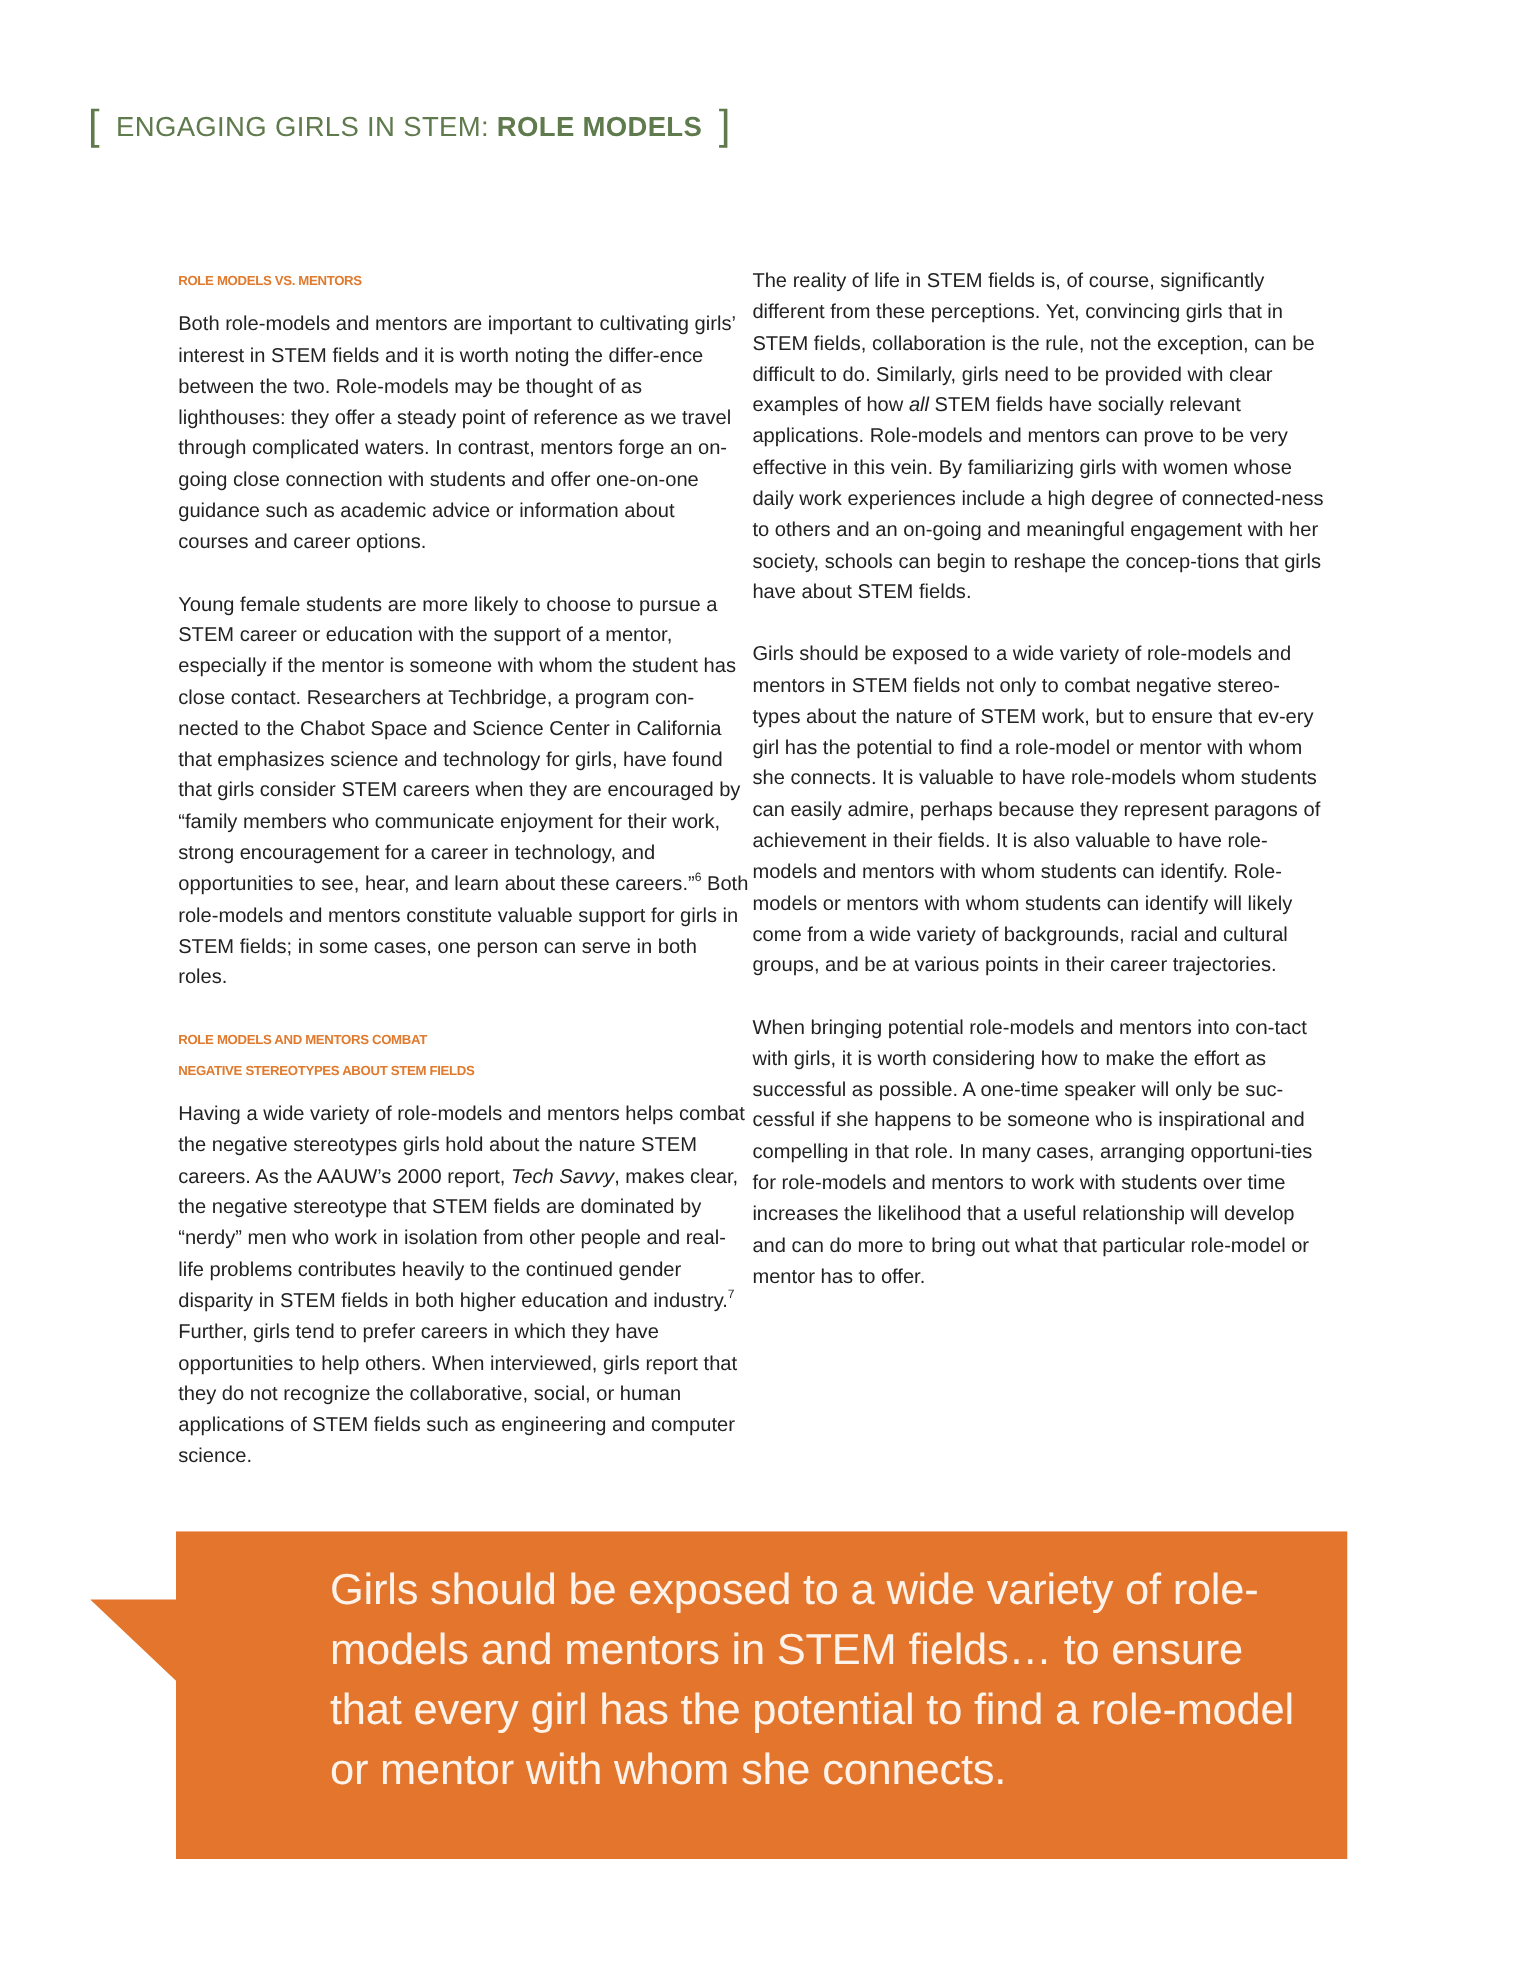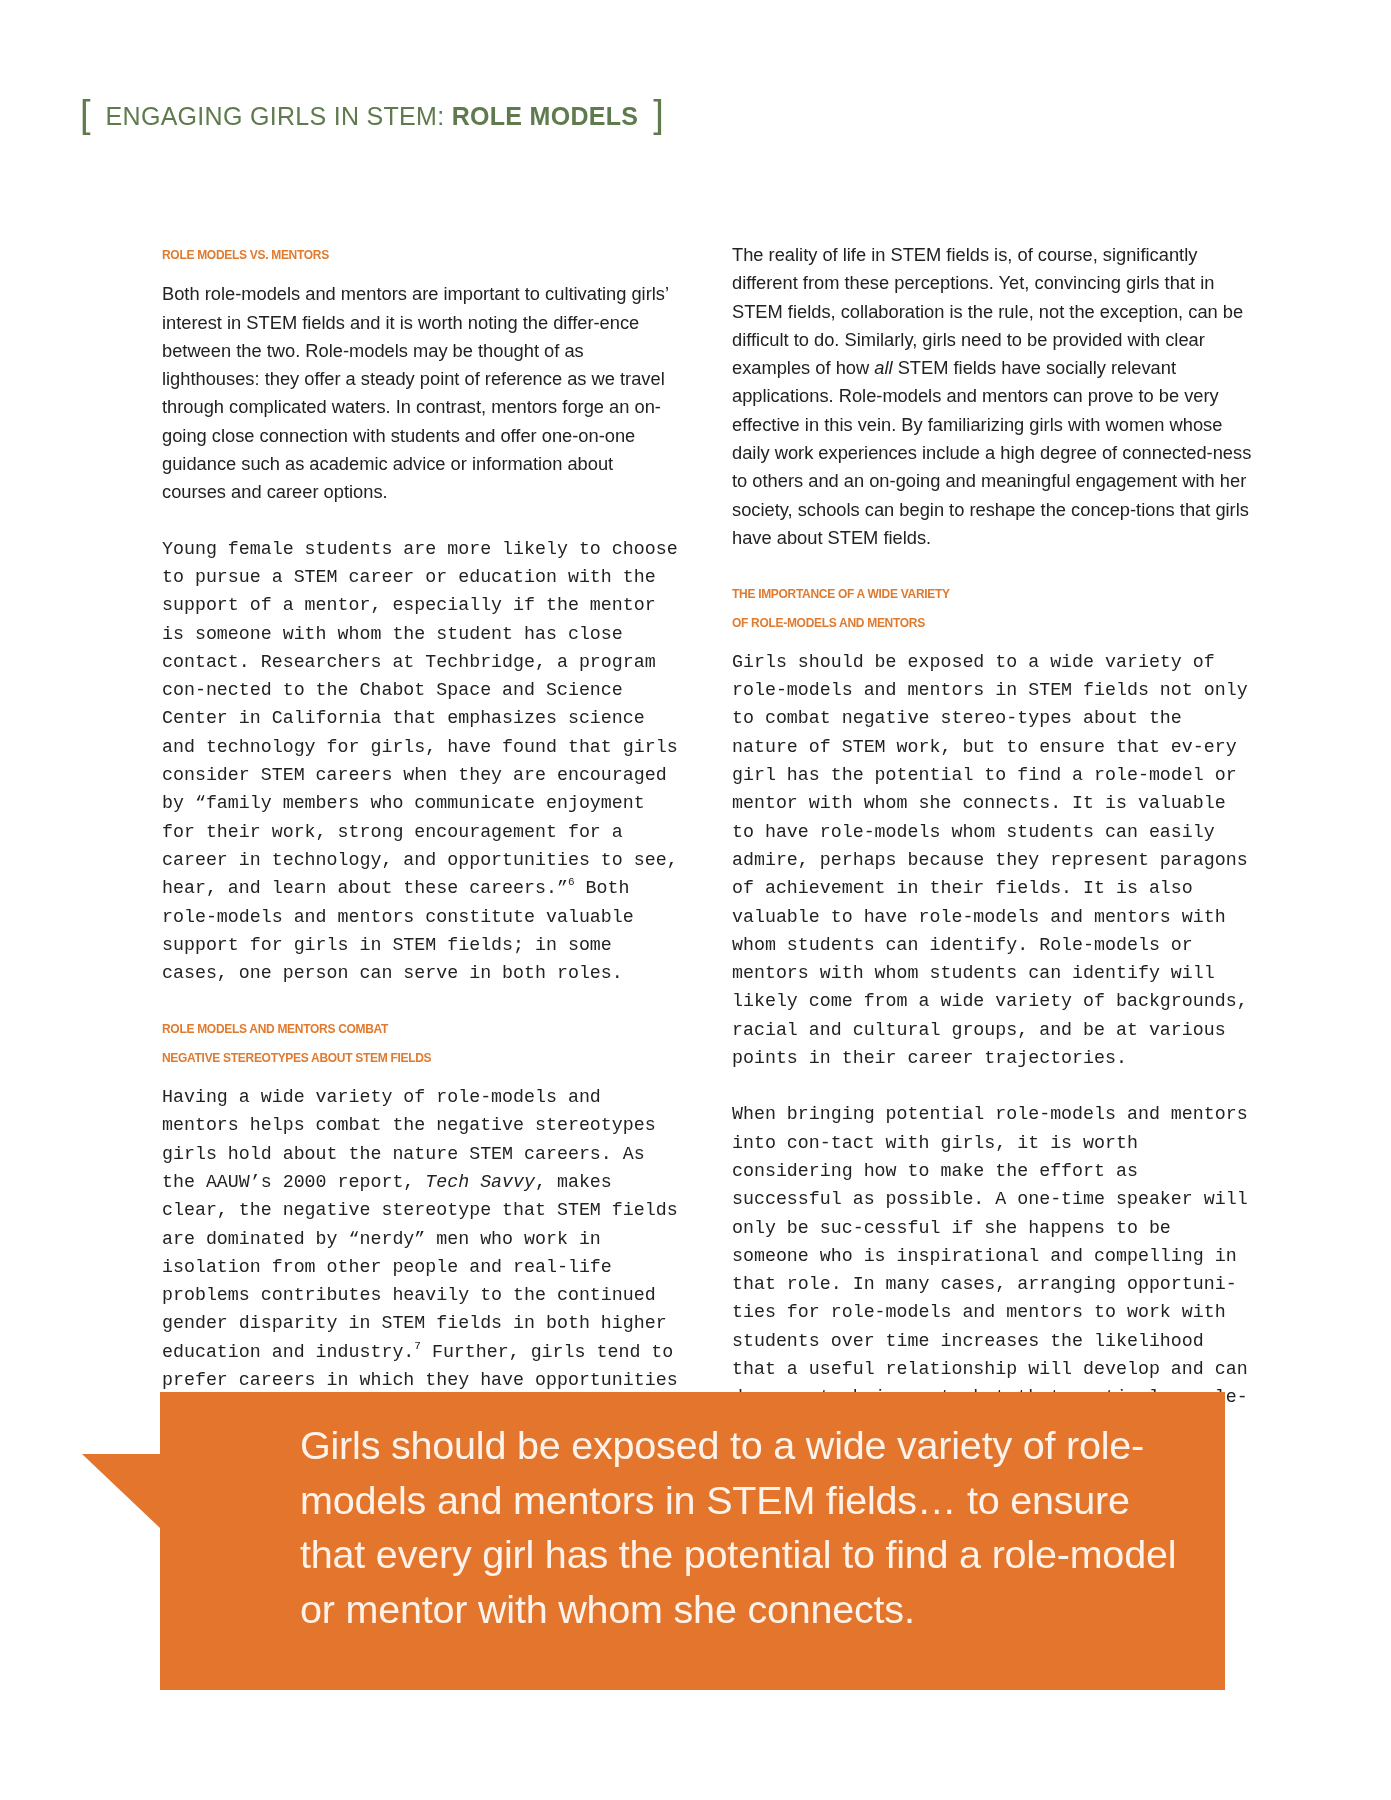--- a/index.html
+++ b/index.html
@@ -38,35 +38,35 @@
     .header-text .bold { font-weight: bold; }
 
     .col {
       position: absolute;
       top: 241px;
       width: 520px;
       font-size: 18.3px;
       line-height: 28.3px;
     }
     .col-left { left: 162px; }
-    .col-right { left: 732px; width: 522px; }
+    .col-right { left: 684px; width: 522px; }
 
     .section-heading {
       color: #e07a2e;
       font-weight: bold;
       font-size: 12px;
       line-height: 28.3px;
       letter-spacing: -0.3px;
       margin: 0 0 11px 0;
       text-transform: uppercase;
     }
     .para {
       margin: 0 0 28px 0;
     }
-    .para.tight { margin-bottom: 0; font-family: Liberation Mono, monospace; }
+    .para.tight { margin-bottom: 0; }
     .section { margin-bottom: 28px; }
     sup {
       font-size: 11px;
       line-height: 0;
       position: relative;
       top: -1px;
     }
     em { font-style: italic; }
 
     .callout {
@@ -110,21 +110,20 @@
   <div class="section" style="">
     <h2 class="section-heading"><span>ROLE MODELS AND MENTORS COMBAT</span><br><span>NEGATIVE STEREOTYPES ABOUT STEM FIELDS</span></h2>
     <p class="para tight"><span>Having a wide variety of role-models and mentors helps combat the negative stereotypes girls hold about the nature STEM careers.  As the AAUW’s 2000 report, </span><em>Tech Savvy</em><span>, makes clear, the negative stereotype that STEM fields are dominated by “nerdy” men who work in isolation from other people and real-life problems contributes heavily to the continued gender disparity in STEM fields in both higher education and industry.</span><sup>7</sup><span>  Further, girls tend to prefer careers in which they have opportunities to help others.  When interviewed, girls report that they do not recognize the collaborative, social, or human applications of STEM fields such as engineering and computer science.</span></p>
   </div>
 </div>
 
 <div class="col col-right">
   <p class="para"><span>The reality of life in STEM fields is, of course, significantly different from these perceptions.  Yet, convincing girls that in STEM fields, collaboration is the rule, not the exception, can be difficult to do.  Similarly, girls need to be provided with clear examples of how </span><em>all</em><span> STEM fields have socially relevant applications.  Role-models and mentors can prove to be very effective in this vein.  By familiarizing girls with women whose daily work experiences include a high degree of connected-ness to others and an on-going and meaningful engagement with her society, schools can begin to reshape the concep-tions that girls have about STEM fields.</span></p>
 
   <div class="section">
-    <h2 class="section-heading"><span>THE IMPORTANCE OF A WIDE VARIETY</span><br><span>OF ROLE-MODELS AND MENTORS</span></h2>
     <p class="para tight">Girls should be exposed to a wide variety of role-models and mentors in STEM fields not only to combat negative stereo-types about the nature of STEM work, but to ensure that ev-ery girl has the potential to find a role-model or mentor with whom she connects. It is valuable to have role-models whom students can easily admire, perhaps because they represent paragons of achievement in their fields. It is also valuable to have role-models and mentors with whom students can identify. Role-models or mentors with whom students can identify will likely come from a wide variety of backgrounds, racial and cultural groups, and be at various points in their career trajectories.</p>
   </div>
 
   <div class="section" style="margin-top: 22px;">
     <p class="para tight">When bringing potential role-models and mentors into con-tact with girls, it is worth considering how to make the effort as successful as possible.  A one-time speaker will only be suc-cessful if she happens to be someone who is inspirational and compelling in that role.  In many cases, arranging opportuni-ties for role-models and mentors to work with students over time increases the likelihood that a useful relationship will develop and can do more to bring out what that particular role-model or mentor has to offer.</p>
   </div>
 </div>
 
 <div class="callout">
   <svg width="1143" height="298" viewBox="0 0 1143 298">

